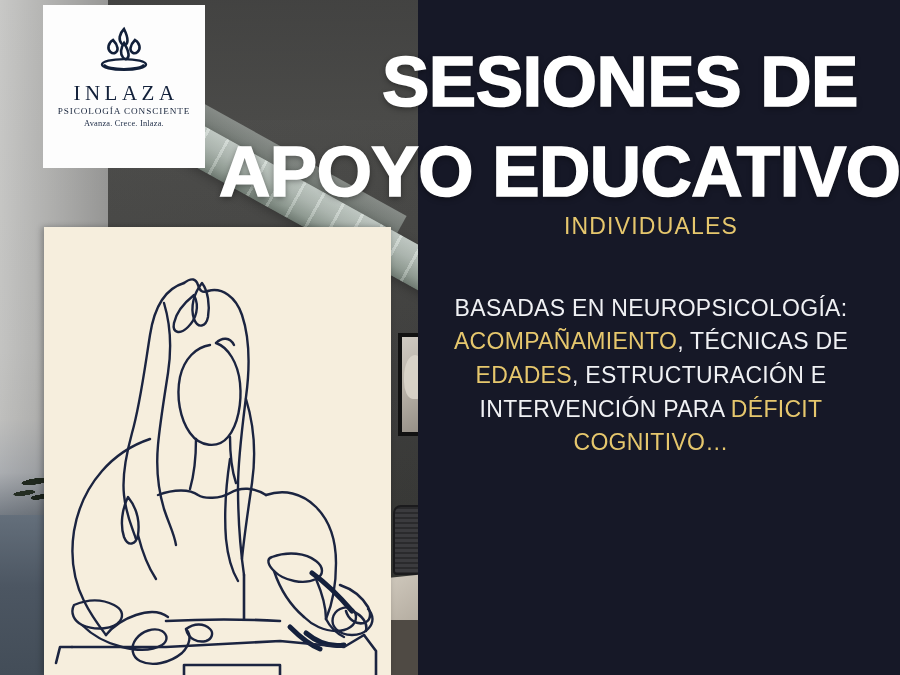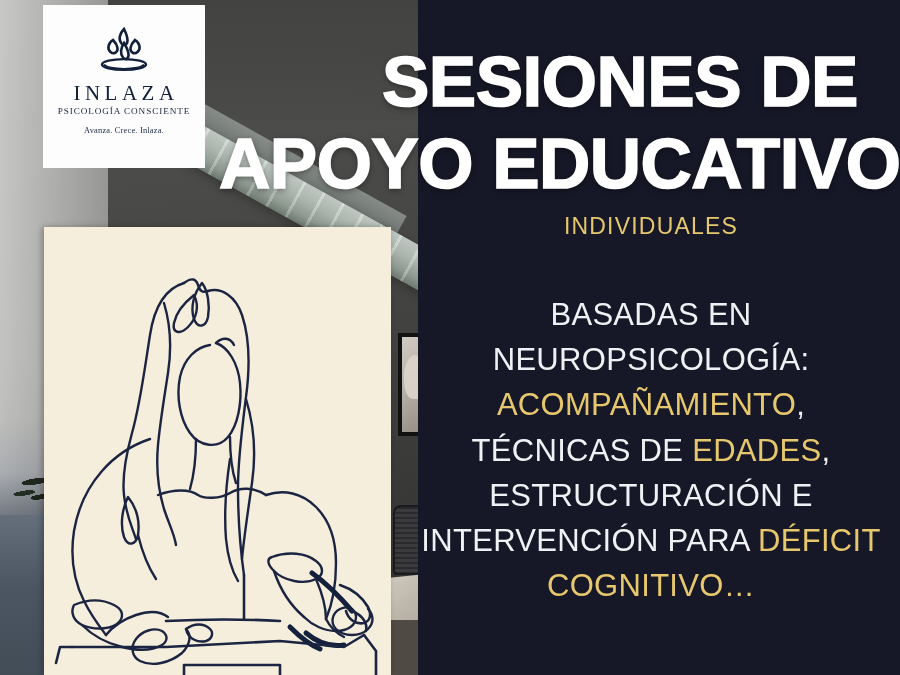--- a/index.html
+++ b/index.html
@@ -178,21 +178,21 @@
   .logo-sub {
     font-family: "Liberation Serif", serif;
     font-size: 9.2px;
     letter-spacing: 0.9px;
     color: #18253c;
   }
   .logo-tag {
     font-family: "Liberation Serif", serif;
     font-size: 8.4px;
     color: #22304a;
-    margin-top: 10px;
+    margin-top: 3px;
     letter-spacing: .2px;
   }
 
   
   .art-panel {
     position: absolute;
     left: 44px; top: 227px;
     width: 347px; height: 448px;
     background: #f6eedd;
     box-shadow: -2px 0 6px rgba(0,0,0,.28);
@@ -213,21 +213,21 @@
     font-family: "Liberation Sans", sans-serif;
     font-weight: bold;
     font-size: 71px;
     letter-spacing: -0.5px;
     line-height: 1;
     white-space: nowrap;
     text-shadow: 0 2px 6px rgba(0,0,0,0.45);
     -webkit-text-stroke: 1.6px #ffffff;
   }
   .hl-1 { left: 382px; top: 46px; }
-  .hl-2 { left: 219px; top: 128px; }
+  .hl-2 { left: 219px; top: 136px; }
 
   
   .body-block {
     position: absolute;
     left: 402px; top: 212px;
     width: 482px;
     text-align: center;
     font-family: "Liberation Sans", sans-serif;
     color: #f2f3f6;
     margin-left: 8px;
@@ -240,21 +240,21 @@
   }
   .sub-2 {
     font-size: 23px;
     letter-spacing: 0.7px;
     color: #f0f1f4;
     margin-top: 48px;
     line-height: 1.3;
   }
   .para {
     margin-top: 50px;
-    font-size: 31px;
+    font-size: 23px;
     line-height: 1.46;
     letter-spacing: 0.3px;
     color: #f0f1f4;
     padding: 0 8px;
   }
   .gold { color: #e6c76d; text-align: center; }
 </style>
 </head>
 <body>
 

